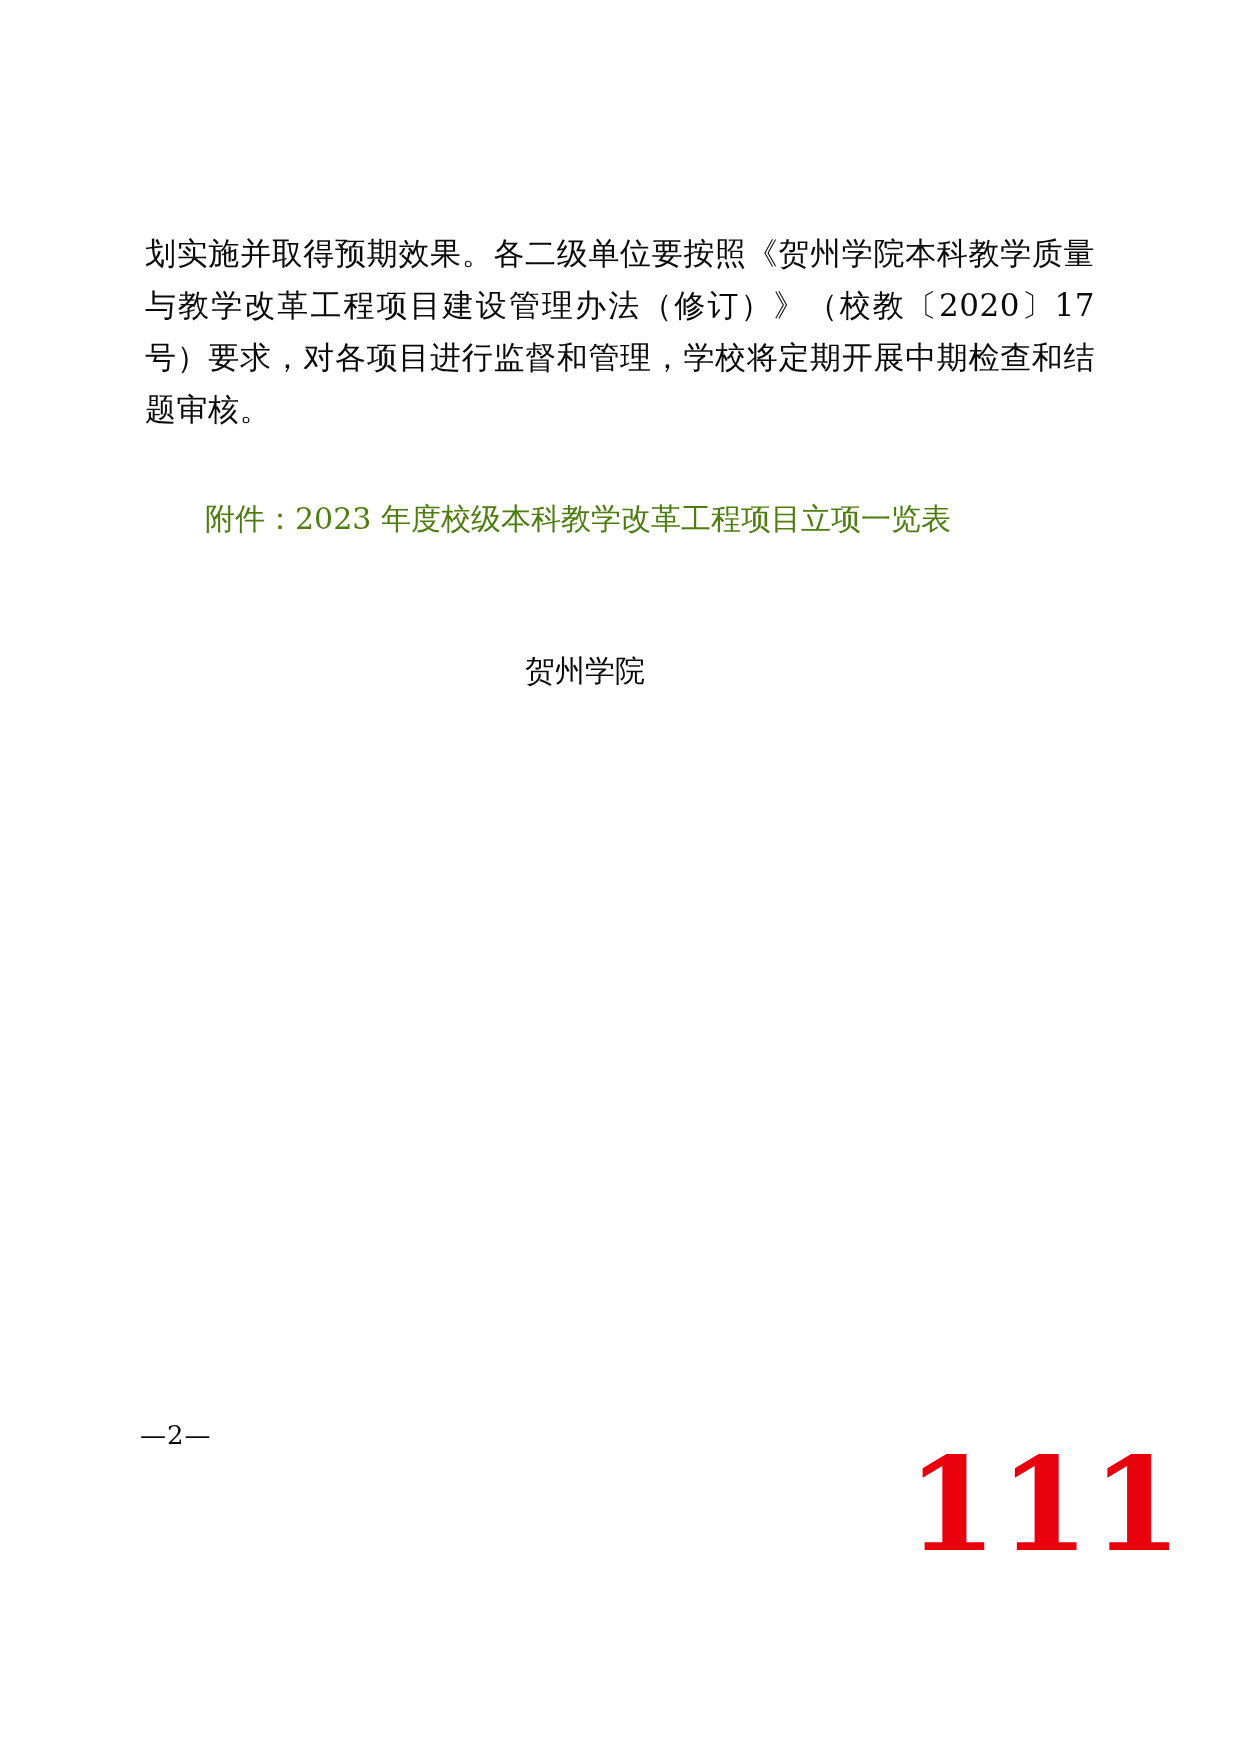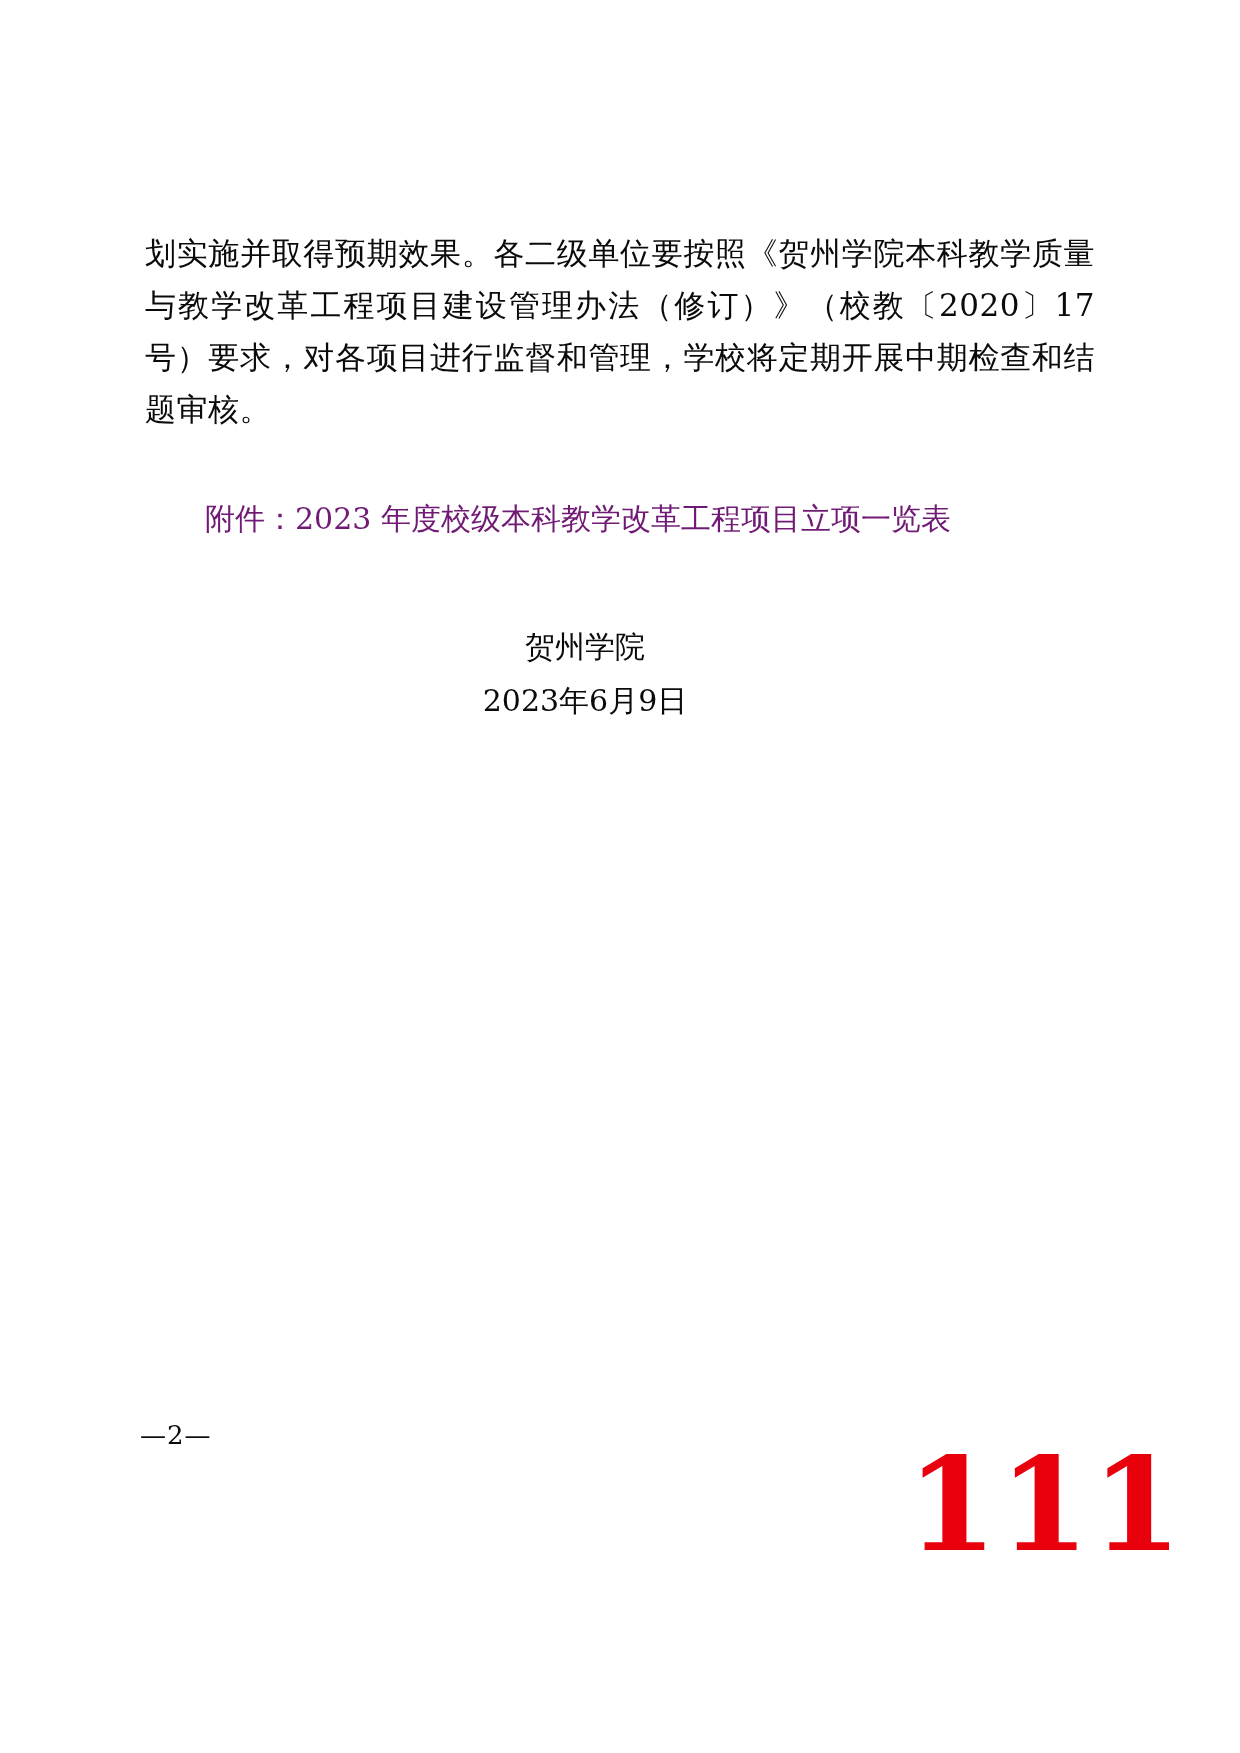--- a/index.html
+++ b/index.html
@@ -28,26 +28,26 @@
     color: #0a0a0a;
   }
   .attachment-line {
     position: absolute;
     left: 145px;
     top: 466px;
     width: 950px;
     font-size: 30px;
     line-height: 46px;
     text-indent: 60px;
-    color: #701a75;
+    color: #4d7c0f;
   }
   .signature {
     position: absolute;
     left: 145px;
-    top: 620px;
+    top: 644px;
     width: 880px;
     text-align: center;
     font-size: 30px;
     line-height: 54px;
     color: #0a0a0a;
   }
   .sign-org {
     display: block;
   }
   .sign-date {
@@ -78,20 +78,19 @@
 <body>
 
 <div class="page">
 
   <p class="body-text">划实施并取得预期效果。各二级单位要按照《贺州学院本科教学质量与教学改革工程项目建设管理办法（修订）》（校教〔2020〕17号）要求，对各项目进行监督和管理，学校将定期开展中期检查和结题审核。</p>
 
   <p class="attachment-line">附件：2023 年度校级本科教学改革工程项目立项一览表</p>
 
   <div class="signature">
     <span class="sign-org">贺州学院</span>
-    <span class="sign-date">2023年6月9日</span>
   </div>
 
   <div class="page-number">—2—</div>
 
   <div class="stamp-number">111</div>
 
 </div>
 
 </body></html>

